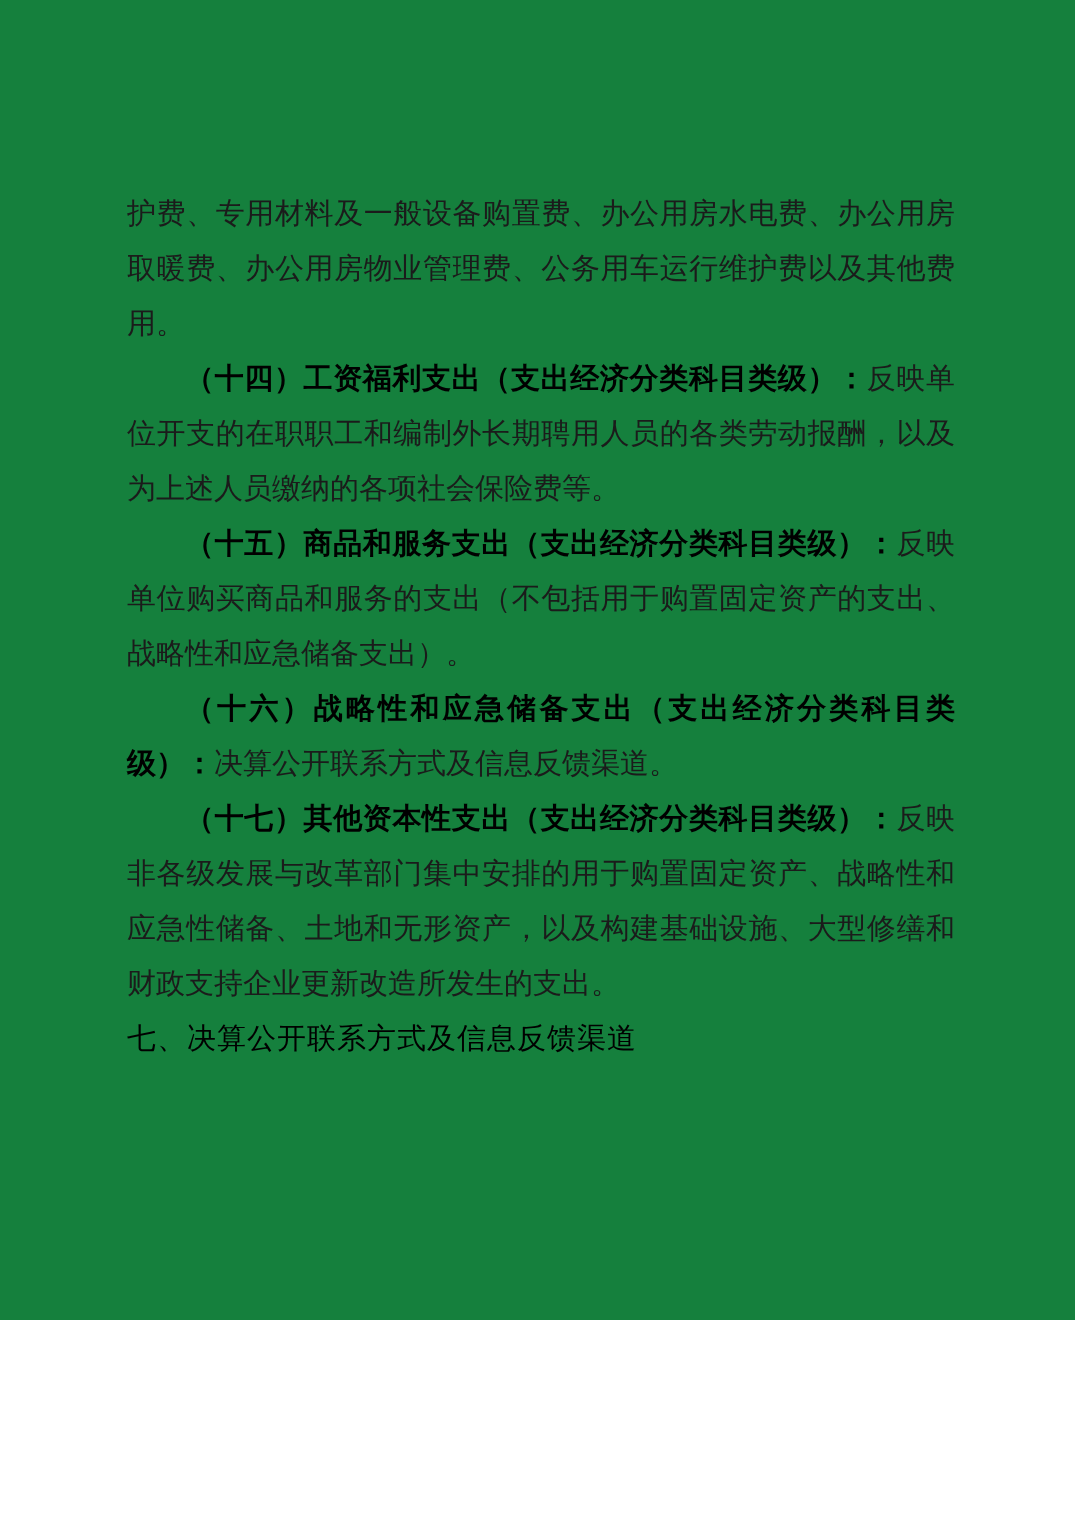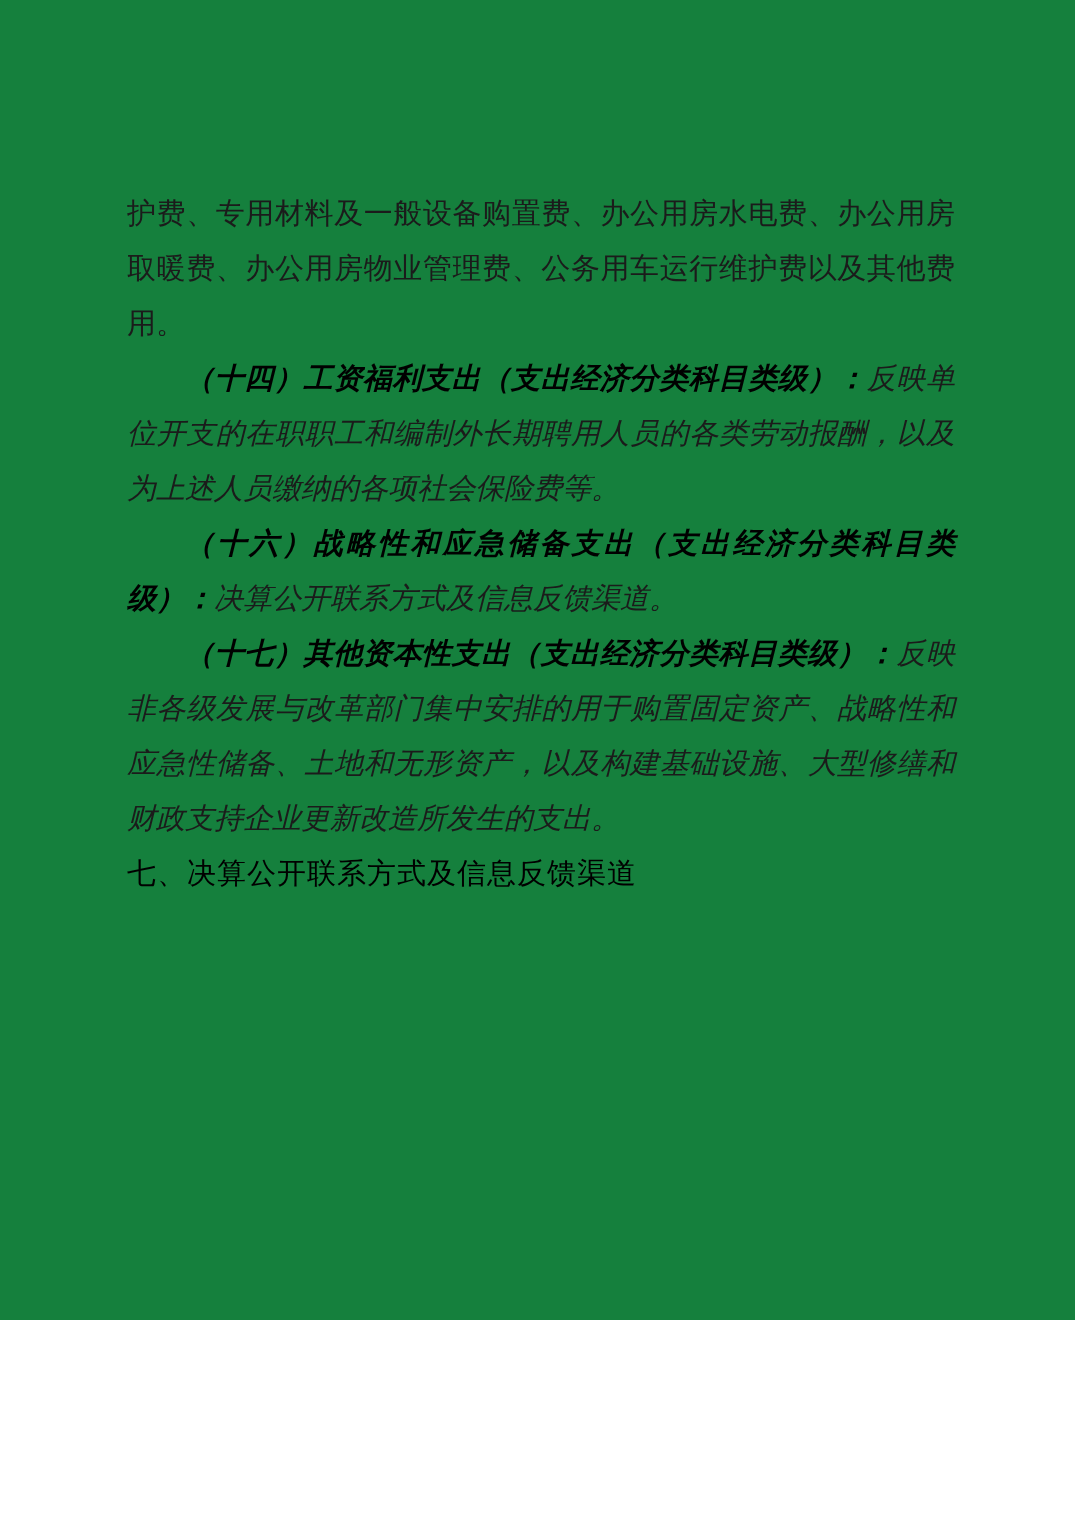--- a/index.html
+++ b/index.html
@@ -24,21 +24,20 @@
   }
   .body-para {
     margin: 0;
     font-size: 29px;
     line-height: 55px;
     text-align: justify;
     color: #1b1b1b;
   }
   .indent {
     text-indent: 2em;
-    font-style: italic;
   }
   .lead {
     font-weight: 700;
     color: #000000;
   }
   .heading {
     margin: 0;
     font-family: "Liberation Sans", "DejaVu Sans", sans-serif;
     font-weight: 400;
     font-size: 29px;
@@ -61,20 +60,21 @@
 </head>
 <body>
 
 <div class="page">
   <div class="content">
 
     <p class="body-para">护费、专用材料及一般设备购置费、办公用房水电费、办公用房取暖费、办公用房物业管理费、公务用车运行维护费以及其他费用。</p>
 
     <p class="body-para indent"><strong class="lead">（十四）工资福利支出（支出经济分类科目类级）：</strong><span>反映单位开支的在职职工和编制外长期聘用人员的各类劳动报酬，以及为上述人员缴纳的各项社会保险费等。</span></p>
 
+    <p class="body-para indent"><strong class="lead">（十五）商品和服务支出（支出经济分类科目类级）：</strong><span>反映单位购买商品和服务的支出（不包括用于购置固定资产的支出、战略性和应急储备支出）。</span></p>
 
     <p class="body-para indent"><strong class="lead">（十六）战略性和应急储备支出（支出经济分类科目类级）：</strong><span>决算公开联系方式及信息反馈渠道。</span></p>
 
     <p class="body-para indent"><strong class="lead">（十七）其他资本性支出（支出经济分类科目类级）：</strong><span>反映非各级发展与改革部门集中安排的用于购置固定资产、战略性和应急性储备、土地和无形资产，以及构建基础设施、大型修缮和财政支持企业更新改造所发生的支出。</span></p>
 
     <h2 class="heading">七、决算公开联系方式及信息反馈渠道</h2>
 
 
   </div>
 

